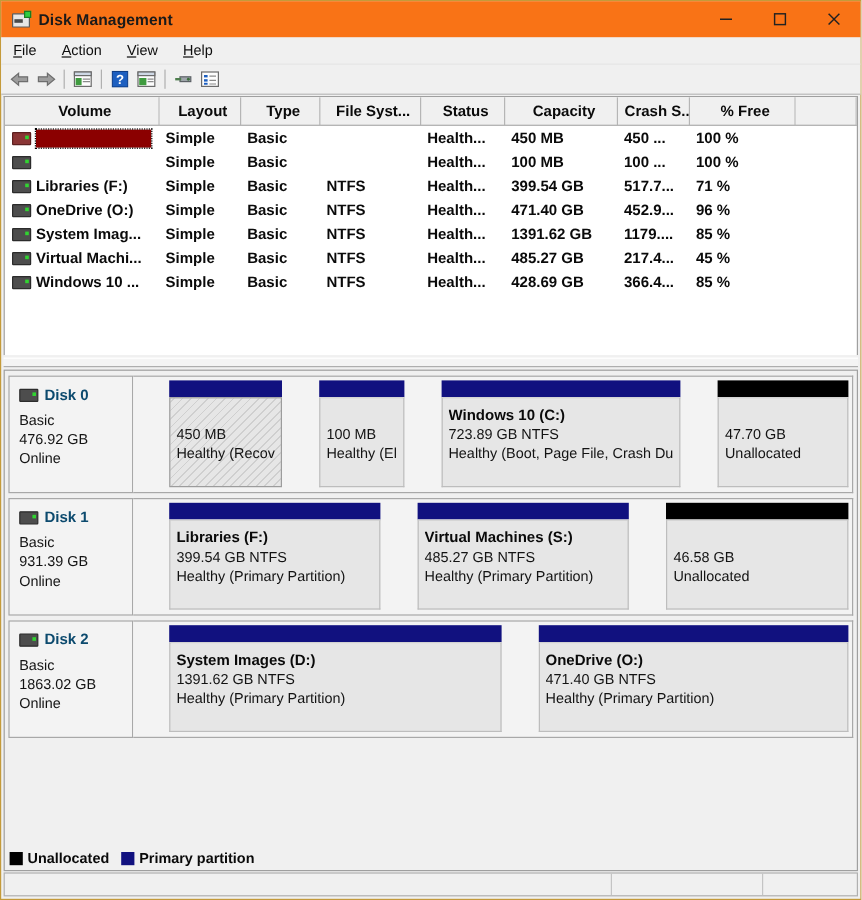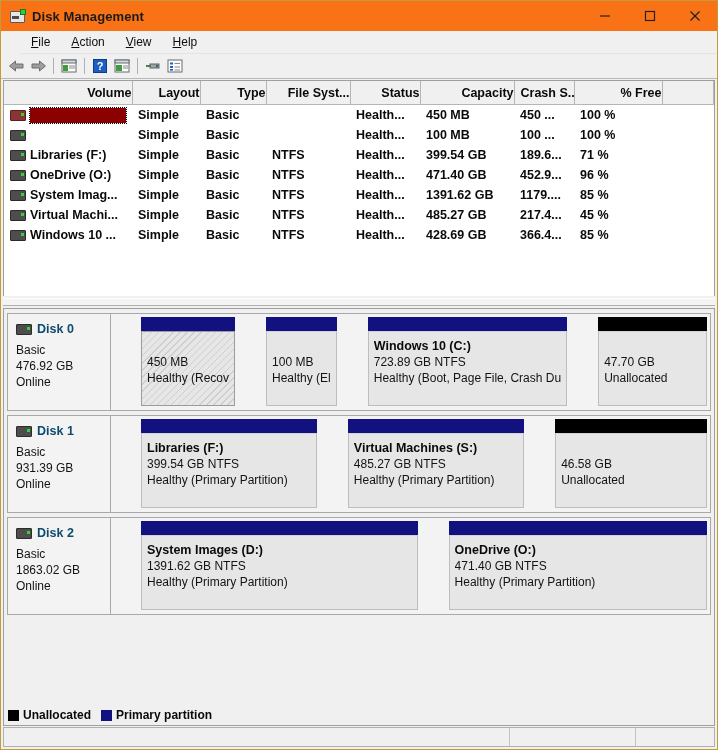--- a/index.html
+++ b/index.html
@@ -73,21 +73,20 @@
 
   
   .menubar {
     height: 22px;
     background: #f0f0f0;
     display: flex;
     align-items: center;
     padding-left: 8px;
     flex: 0 0 auto;
     border-bottom: 1px solid #e4e4e4;
-    margin-left: 20px;
   }
   .menu-item {
     font-size: 12px;
     color: #0d0d0d;
     padding: 2px 9px 2px 2px;
     margin-right: 10px;
     white-space: nowrap;
   }
   .menu-item u { text-decoration: underline; }
 
@@ -129,21 +128,21 @@
     width: 100%;
     table-layout: fixed;
   }
   table.vol th {
     background: #f0f0f0;
     border-right: 1px solid #b5b5b5;
     border-bottom: 1px solid #b5b5b5;
     font-size: 12.5px;
     font-weight: bold;
     color: #0a0a0a;
-    text-align: right;
+    text-align: center;
     padding: 3px 0 3px 6px;
     height: 17px;
     white-space: nowrap;
     overflow: hidden;
   }
   table.vol td {
     font-size: 12.5px;
     font-weight: bold;
     color: #0a0a0a;
     padding: 2px 0 2px 6px;
@@ -511,21 +510,21 @@
             <span class="volname-inner">
               <span class="vol-ico"></span>
               <span>Libraries (F:)</span>
             </span>
           </td>
           <td>Simple</td>
           <td>Basic</td>
           <td>NTFS</td>
           <td>Health...</td>
           <td>399.54 GB</td>
-          <td>189.6...</td>
+          <td>517.7...</td>
           <td>71 %</td>
           <td></td>
         </tr>
 
         <tr>
           <td class="volname">
             <span class="volname-inner">
               <span class="vol-ico"></span>
               <span>OneDrive (O:)</span>
             </span>

